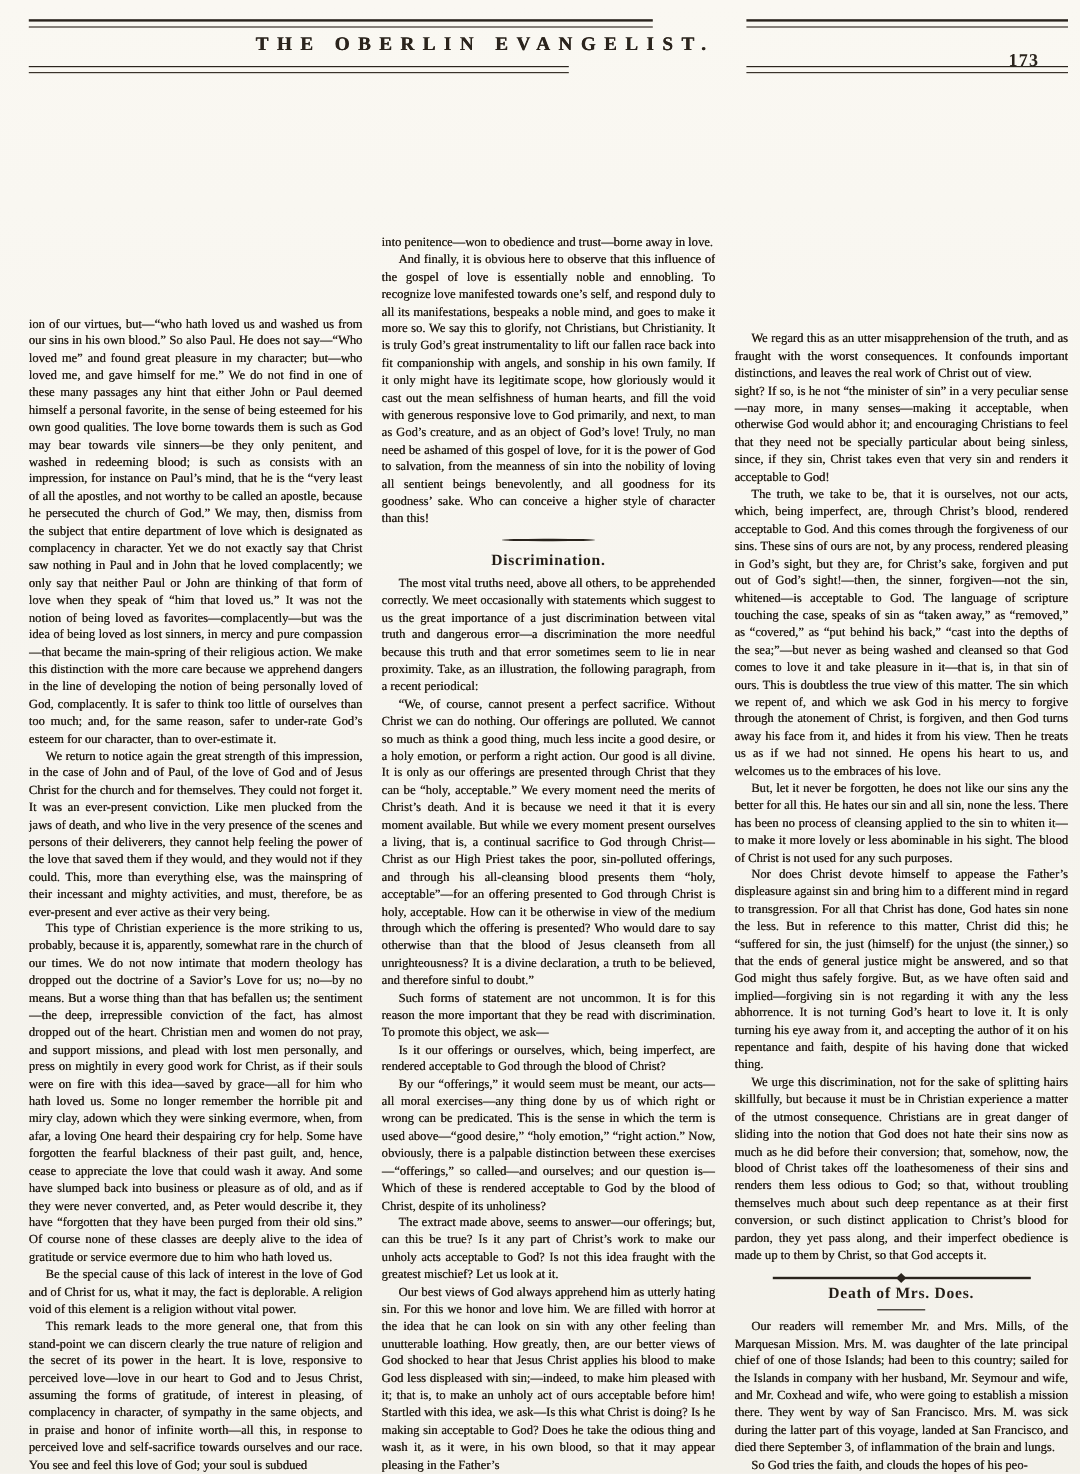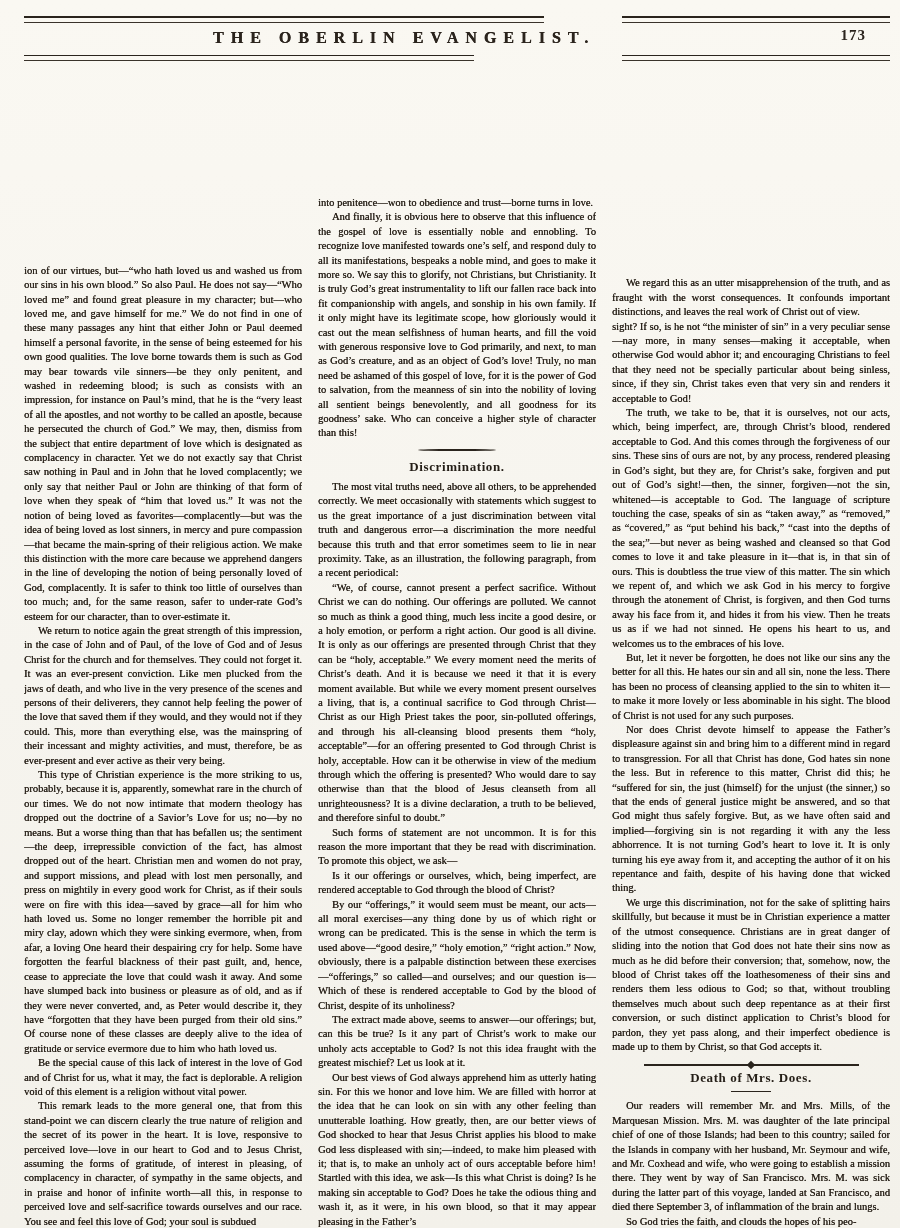--- a/index.html
+++ b/index.html
@@ -22,21 +22,21 @@
   .seg-b{width:31%;}
   .seg-c{width:52%;}
   .seg-d{width:31%;}
   .title-row{position:relative;height:32px;}
   .masthead-title{
     position:absolute;left:50%;top:6px;transform:translateX(-62%);
     font-size:16px;font-weight:bold;letter-spacing:7px;color:#2b241d;
     white-space:nowrap;text-shadow:0.3px 0 0 currentColor;
   }
   .page-number{
-    position:absolute;right:34px;top:4px;
+    position:absolute;right:34px;top:20px;
     font-size:15px;font-weight:bold;color:#2b241d;letter-spacing:1px;
   }
   
   .columns{
     display:flex;align-items:flex-end;
     padding:6px 10px 0 24px;height:1162px;overflow:hidden;
   }
   .column{flex:1 1 0;overflow:hidden;}
   .col-sep{
     width:2px;border-left:1px solid #4a4138;border-right:1px solid #2c261f;
@@ -84,21 +84,21 @@
   <div class="columns" id="columns">
       <div class="column">
         <p class="para noindent">ion of our virtues, but—“who hath loved us and washed us from our sins in his own blood.” So also Paul. He does not say—“Who loved me” and found great pleasure in my character; but—who loved me, and gave himself for me.” We do not find in one of these many passages any hint that either John or Paul deemed himself a personal favorite, in the sense of being esteemed for his own good qualities. The love borne towards them is such as God may bear towards vile sinners—be they only penitent, and washed in redeeming blood; is such as consists with an impression, for instance on Paul’s mind, that he is the “very least of all the apostles, and not worthy to be called an apostle, because he persecuted the church of God.” We may, then, dismiss from the subject that entire department of love which is designated as complacency in character. Yet we do not exactly say that Christ saw nothing in Paul and in John that he loved complacently; we only say that neither Paul or John are thinking of that form of love when they speak of “him that loved us.” It was not the notion of being loved as favorites—complacently—but was the idea of being loved as lost sinners, in mercy and pure compassion—that became the main-spring of their religious action. We make this distinction with the more care because we apprehend dangers in the line of developing the notion of being personally loved of God, complacently. It is safer to think too little of ourselves than too much; and, for the same reason, safer to under-rate God’s esteem for our character, than to over-estimate it.</p>
         <p class="para">We return to notice again the great strength of this impression, in the case of John and of Paul, of the love of God and of Jesus Christ for the church and for themselves. They could not forget it. It was an ever-present conviction. Like men plucked from the jaws of death, and who live in the very presence of the scenes and persons of their deliverers, they cannot help feeling the power of the love that saved them if they would, and they would not if they could. This, more than everything else, was the mainspring of their incessant and mighty activities, and must, therefore, be as ever-present and ever active as their very being.</p>
         <p class="para">This type of Christian experience is the more striking to us, probably, because it is, apparently, somewhat rare in the church of our times. We do not now intimate that modern theology has dropped out the doctrine of a Savior’s Love for us; no—by no means. But a worse thing than that has befallen us; the sentiment—the deep, irrepressible conviction of the fact, has almost dropped out of the heart. Christian men and women do not pray, and support missions, and plead with lost men personally, and press on mightily in every good work for Christ, as if their souls were on fire with this idea—saved by grace—all for him who hath loved us. Some no longer remember the horrible pit and miry clay, adown which they were sinking evermore, when, from afar, a loving One heard their despairing cry for help. Some have forgotten the fearful blackness of their past guilt, and, hence, cease to appreciate the love that could wash it away. And some have slumped back into business or pleasure as of old, and as if they were never converted, and, as Peter would describe it, they have “forgotten that they have been purged from their old sins.” Of course none of these classes are deeply alive to the idea of gratitude or service evermore due to him who hath loved us.</p>
         <p class="para">Be the special cause of this lack of interest in the love of God and of Christ for us, what it may, the fact is deplorable. A religion void of this element is a religion without vital power.</p>
         <p class="para">This remark leads to the more general one, that from this stand-point we can discern clearly the true nature of religion and the secret of its power in the heart. It is love, responsive to perceived love—love in our heart to God and to Jesus Christ, assuming the forms of gratitude, of interest in pleasing, of complacency in character, of sympathy in the same objects, and in praise and honor of infinite worth—all this, in response to perceived love and self-sacrifice towards ourselves and our race. You see and feel this love of God; your soul is subdued</p>
       </div>
       <div class="col-sep"></div>
       <div class="column">
-        <p class="para noindent">into penitence—won to obedience and trust—borne turns in love.</p>
+        <p class="para noindent">into penitence—won to obedience and trust—borne away in love.</p>
         <p class="para">And finally, it is obvious here to observe that this influence of the gospel of love is essentially noble and ennobling. To recognize love manifested towards one’s self, and respond duly to all its manifestations, bespeaks a noble mind, and goes to make it more so. We say this to glorify, not Christians, but Christianity. It is truly God’s great instrumentality to lift our fallen race back into fit companionship with angels, and sonship in his own family. If it only might have its legitimate scope, how gloriously would it cast out the mean selfishness of human hearts, and fill the void with generous responsive love to God primarily, and next, to man as God’s creature, and as an object of God’s love! Truly, no man need be ashamed of this gospel of love, for it is the power of God to salvation, from the meanness of sin into the nobility of loving all sentient beings benevolently, and all goodness for its goodness’ sake. Who can conceive a higher style of character than this!</p>
         <div class="divider short"></div>
         <h2 class="section-heading">Discrimination.</h2>
         <p class="para">The most vital truths need, above all others, to be apprehended correctly. We meet occasionally with statements which suggest to us the great importance of a just discrimination between vital truth and dangerous error—a discrimination the more needful because this truth and that error sometimes seem to lie in near proximity. Take, as an illustration, the following paragraph, from a recent periodical:</p>
         <p class="para">“We, of course, cannot present a perfect sacrifice. Without Christ we can do nothing. Our offerings are polluted. We cannot so much as think a good thing, much less incite a good desire, or a holy emotion, or perform a right action. Our good is all divine. It is only as our offerings are presented through Christ that they can be “holy, acceptable.” We every moment need the merits of Christ’s death. And it is because we need it that it is every moment available. But while we every moment present ourselves a living, that is, a continual sacrifice to God through Christ—Christ as our High Priest takes the poor, sin-polluted offerings, and through his all-cleansing blood presents them “holy, acceptable”—for an offering presented to God through Christ is holy, acceptable. How can it be otherwise in view of the medium through which the offering is presented? Who would dare to say otherwise than that the blood of Jesus cleanseth from all unrighteousness? It is a divine declaration, a truth to be believed, and therefore sinful to doubt.”</p>
         <p class="para">Such forms of statement are not uncommon. It is for this reason the more important that they be read with discrimination. To promote this object, we ask—</p>
         <p class="para">Is it our offerings or ourselves, which, being imperfect, are rendered acceptable to God through the blood of Christ?</p>
         <p class="para">By our “offerings,” it would seem must be meant, our acts—all moral exercises—any thing done by us of which right or wrong can be predicated. This is the sense in which the term is used above—“good desire,” “holy emotion,” “right action.” Now, obviously, there is a palpable distinction between these exercises—“offerings,” so called—and ourselves; and our question is—Which of these is rendered acceptable to God by the blood of Christ, despite of its unholiness?</p>
         <p class="para">The extract made above, seems to answer—our offerings; but, can this be true? Is it any part of Christ’s work to make our unholy acts acceptable to God? Is not this idea fraught with the greatest mischief? Let us look at it.</p>
         <p class="para">Our best views of God always apprehend him as utterly hating sin. For this we honor and love him. We are filled with horror at the idea that he can look on sin with any other feeling than unutterable loathing. How greatly, then, are our better views of God shocked to hear that Jesus Christ applies his blood to make God less displeased with sin;—indeed, to make him pleased with it; that is, to make an unholy act of ours acceptable before him! Startled with this idea, we ask—Is this what Christ is doing? Is he making sin acceptable to God? Does he take the odious thing and wash it, as it were, in his own blood, so that it may appear pleasing in the Father’s</p>

